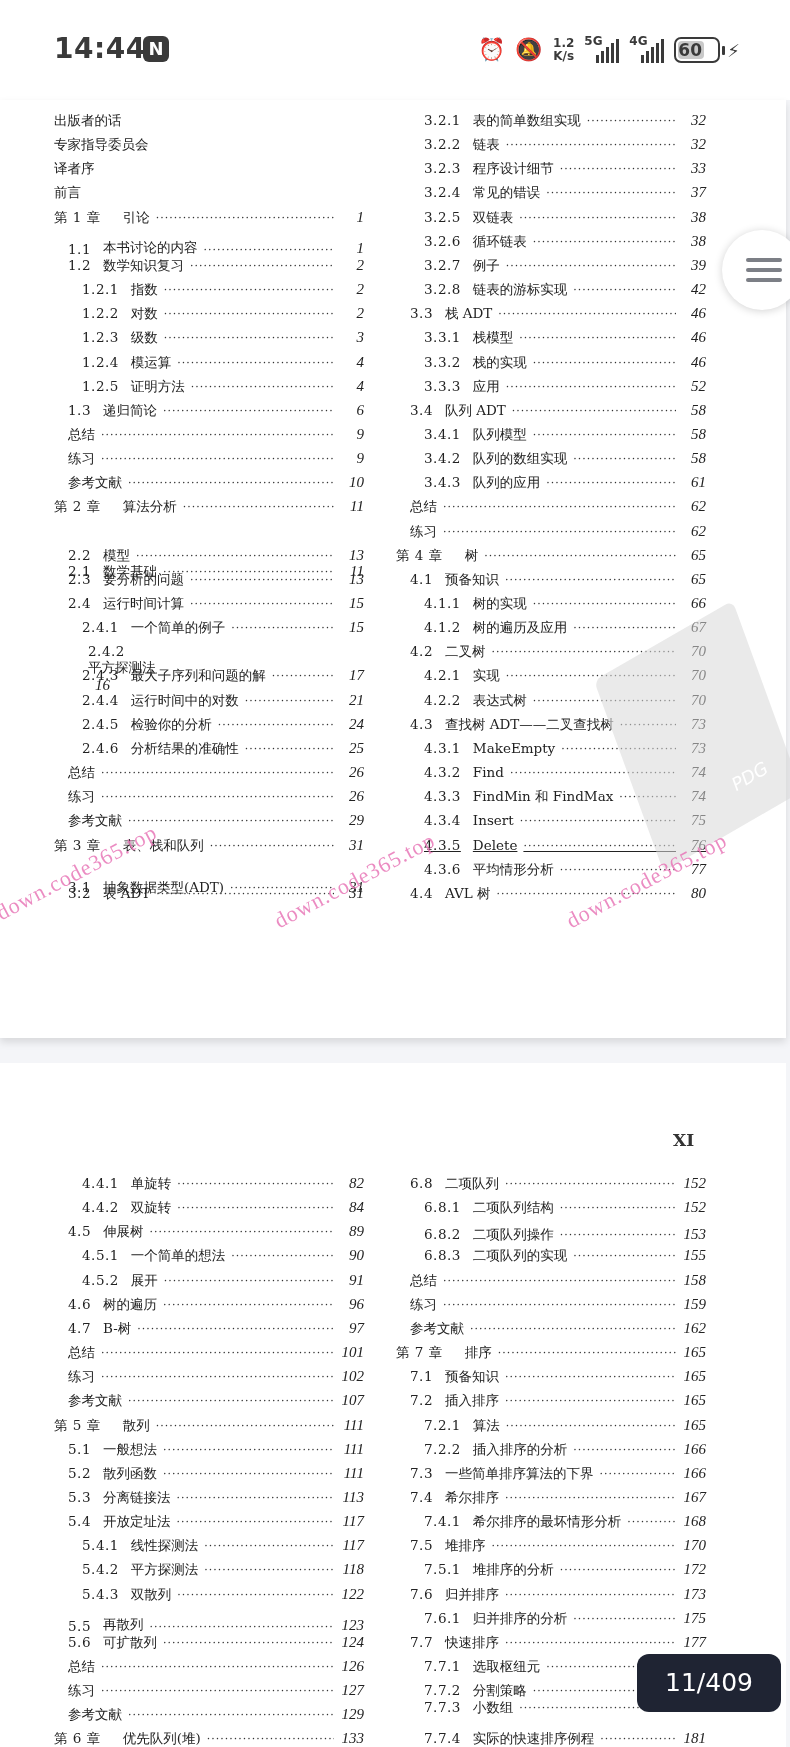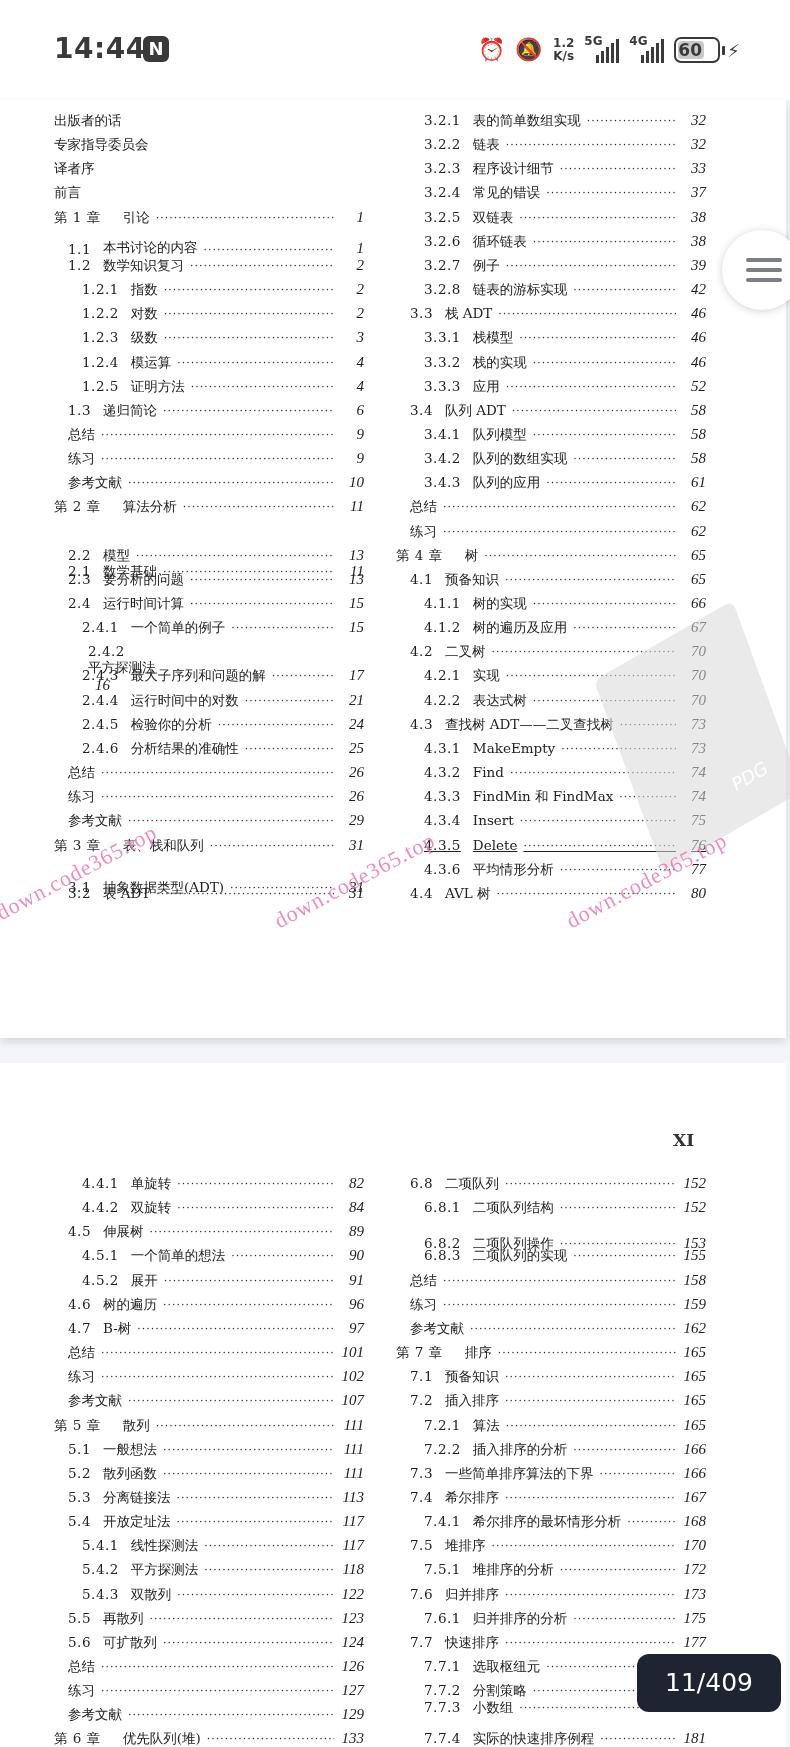--- a/index.html
+++ b/index.html
@@ -599,21 +599,21 @@
         <span class="title">平方探测法</span>
         <span class="dots"></span>
         <span class="pg">118</span>
       </div>
       <div class="toc-row" style="top: 410.55px; padding-left: 28px;">
         <span class="num">5.4.3</span>
         <span class="title">双散列</span>
         <span class="dots"></span>
         <span class="pg">122</span>
       </div>
-      <div class="toc-row" style="top: 434.7px; padding-left: 14px;">
+      <div class="toc-row" style="top: 434.7px; padding-left: 14px; align-items: flex-end;">
         <span class="num">5.5</span>
         <span class="title">再散列</span>
         <span class="dots"></span>
         <span class="pg">123</span>
       </div>
       <div class="toc-row" style="top: 458.85px; padding-left: 14px;">
         <span class="num">5.6</span>
         <span class="title">可扩散列</span>
         <span class="dots"></span>
         <span class="pg">124</span>
@@ -649,21 +649,21 @@
         <span class="title">二项队列</span>
         <span class="dots"></span>
         <span class="pg">152</span>
       </div>
       <div class="toc-row" style="top: 24.15px; padding-left: 28px;">
         <span class="num">6.8.1</span>
         <span class="title">二项队列结构</span>
         <span class="dots"></span>
         <span class="pg">152</span>
       </div>
-      <div class="toc-row" style="top: 60px; padding-left: 28px;">
+      <div class="toc-row" style="top: 51px; padding-left: 28px;">
         <span class="num">6.8.2</span>
         <span class="title">二项队列操作</span>
         <span class="dots"></span>
         <span class="pg">153</span>
       </div>
       <div class="toc-row" style="top: 72.45px; padding-left: 28px;">
         <span class="num">6.8.3</span>
         <span class="title">二项队列的实现</span>
         <span class="dots"></span>
         <span class="pg">155</span>

